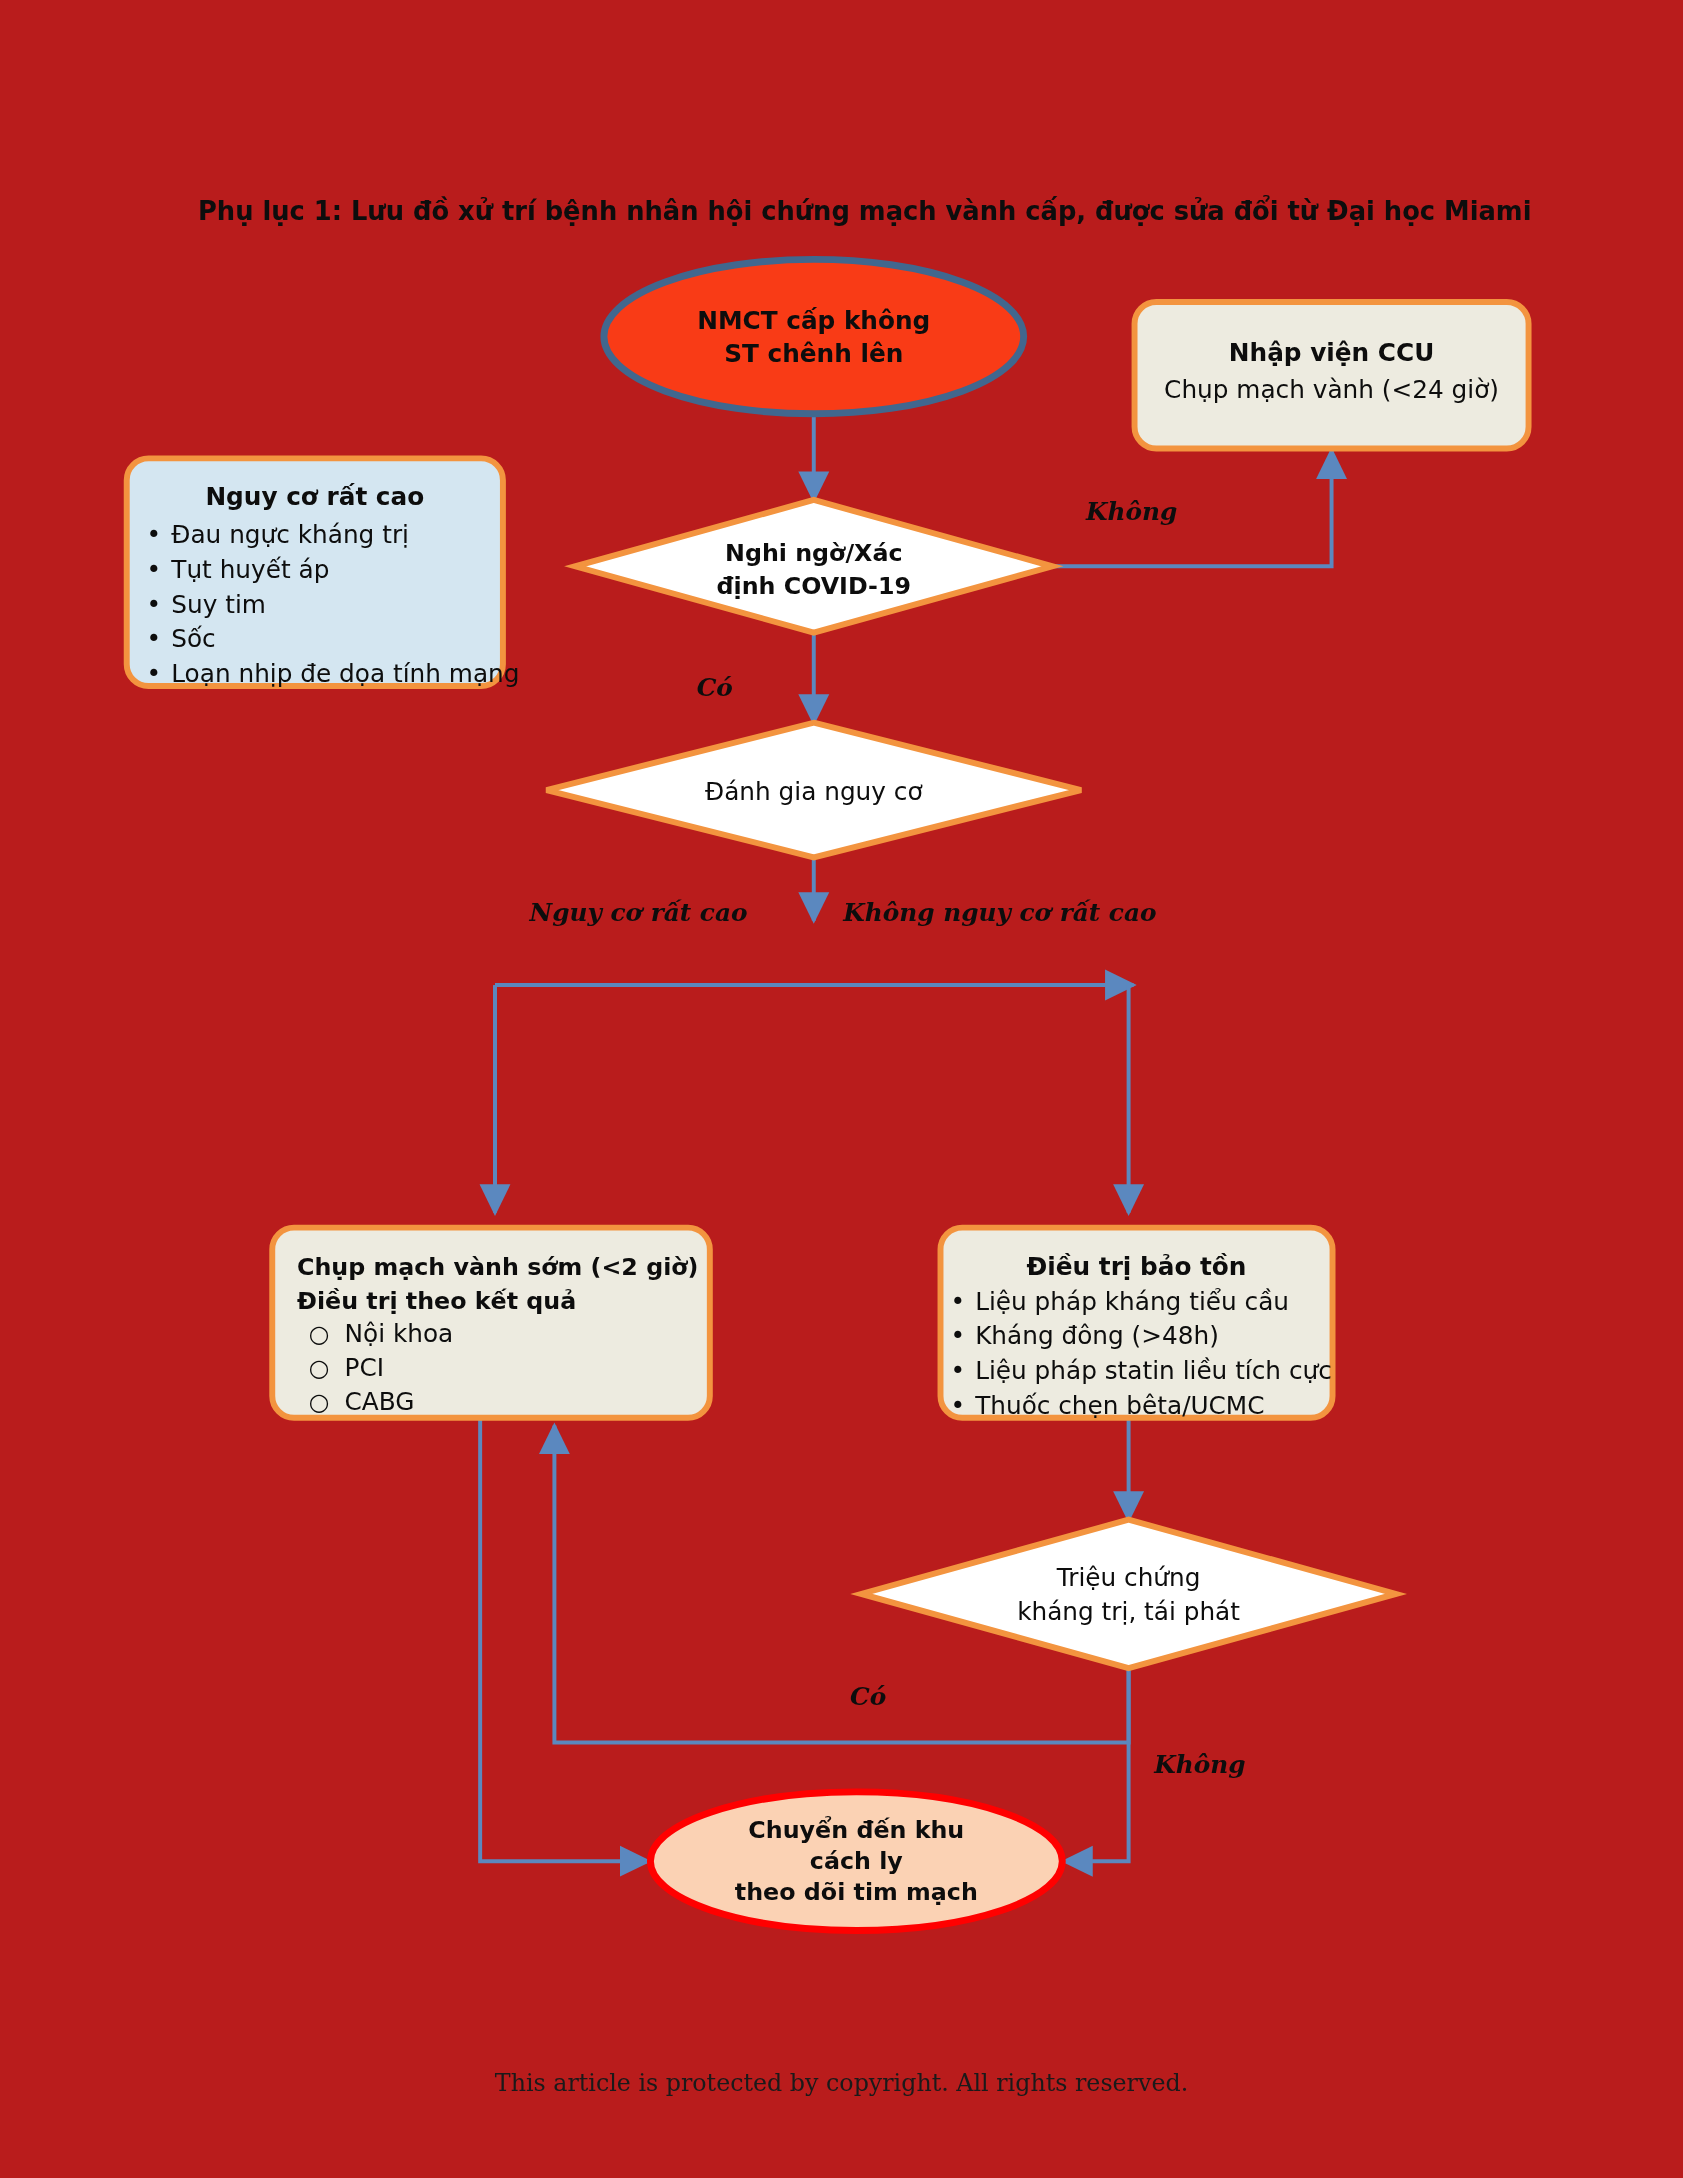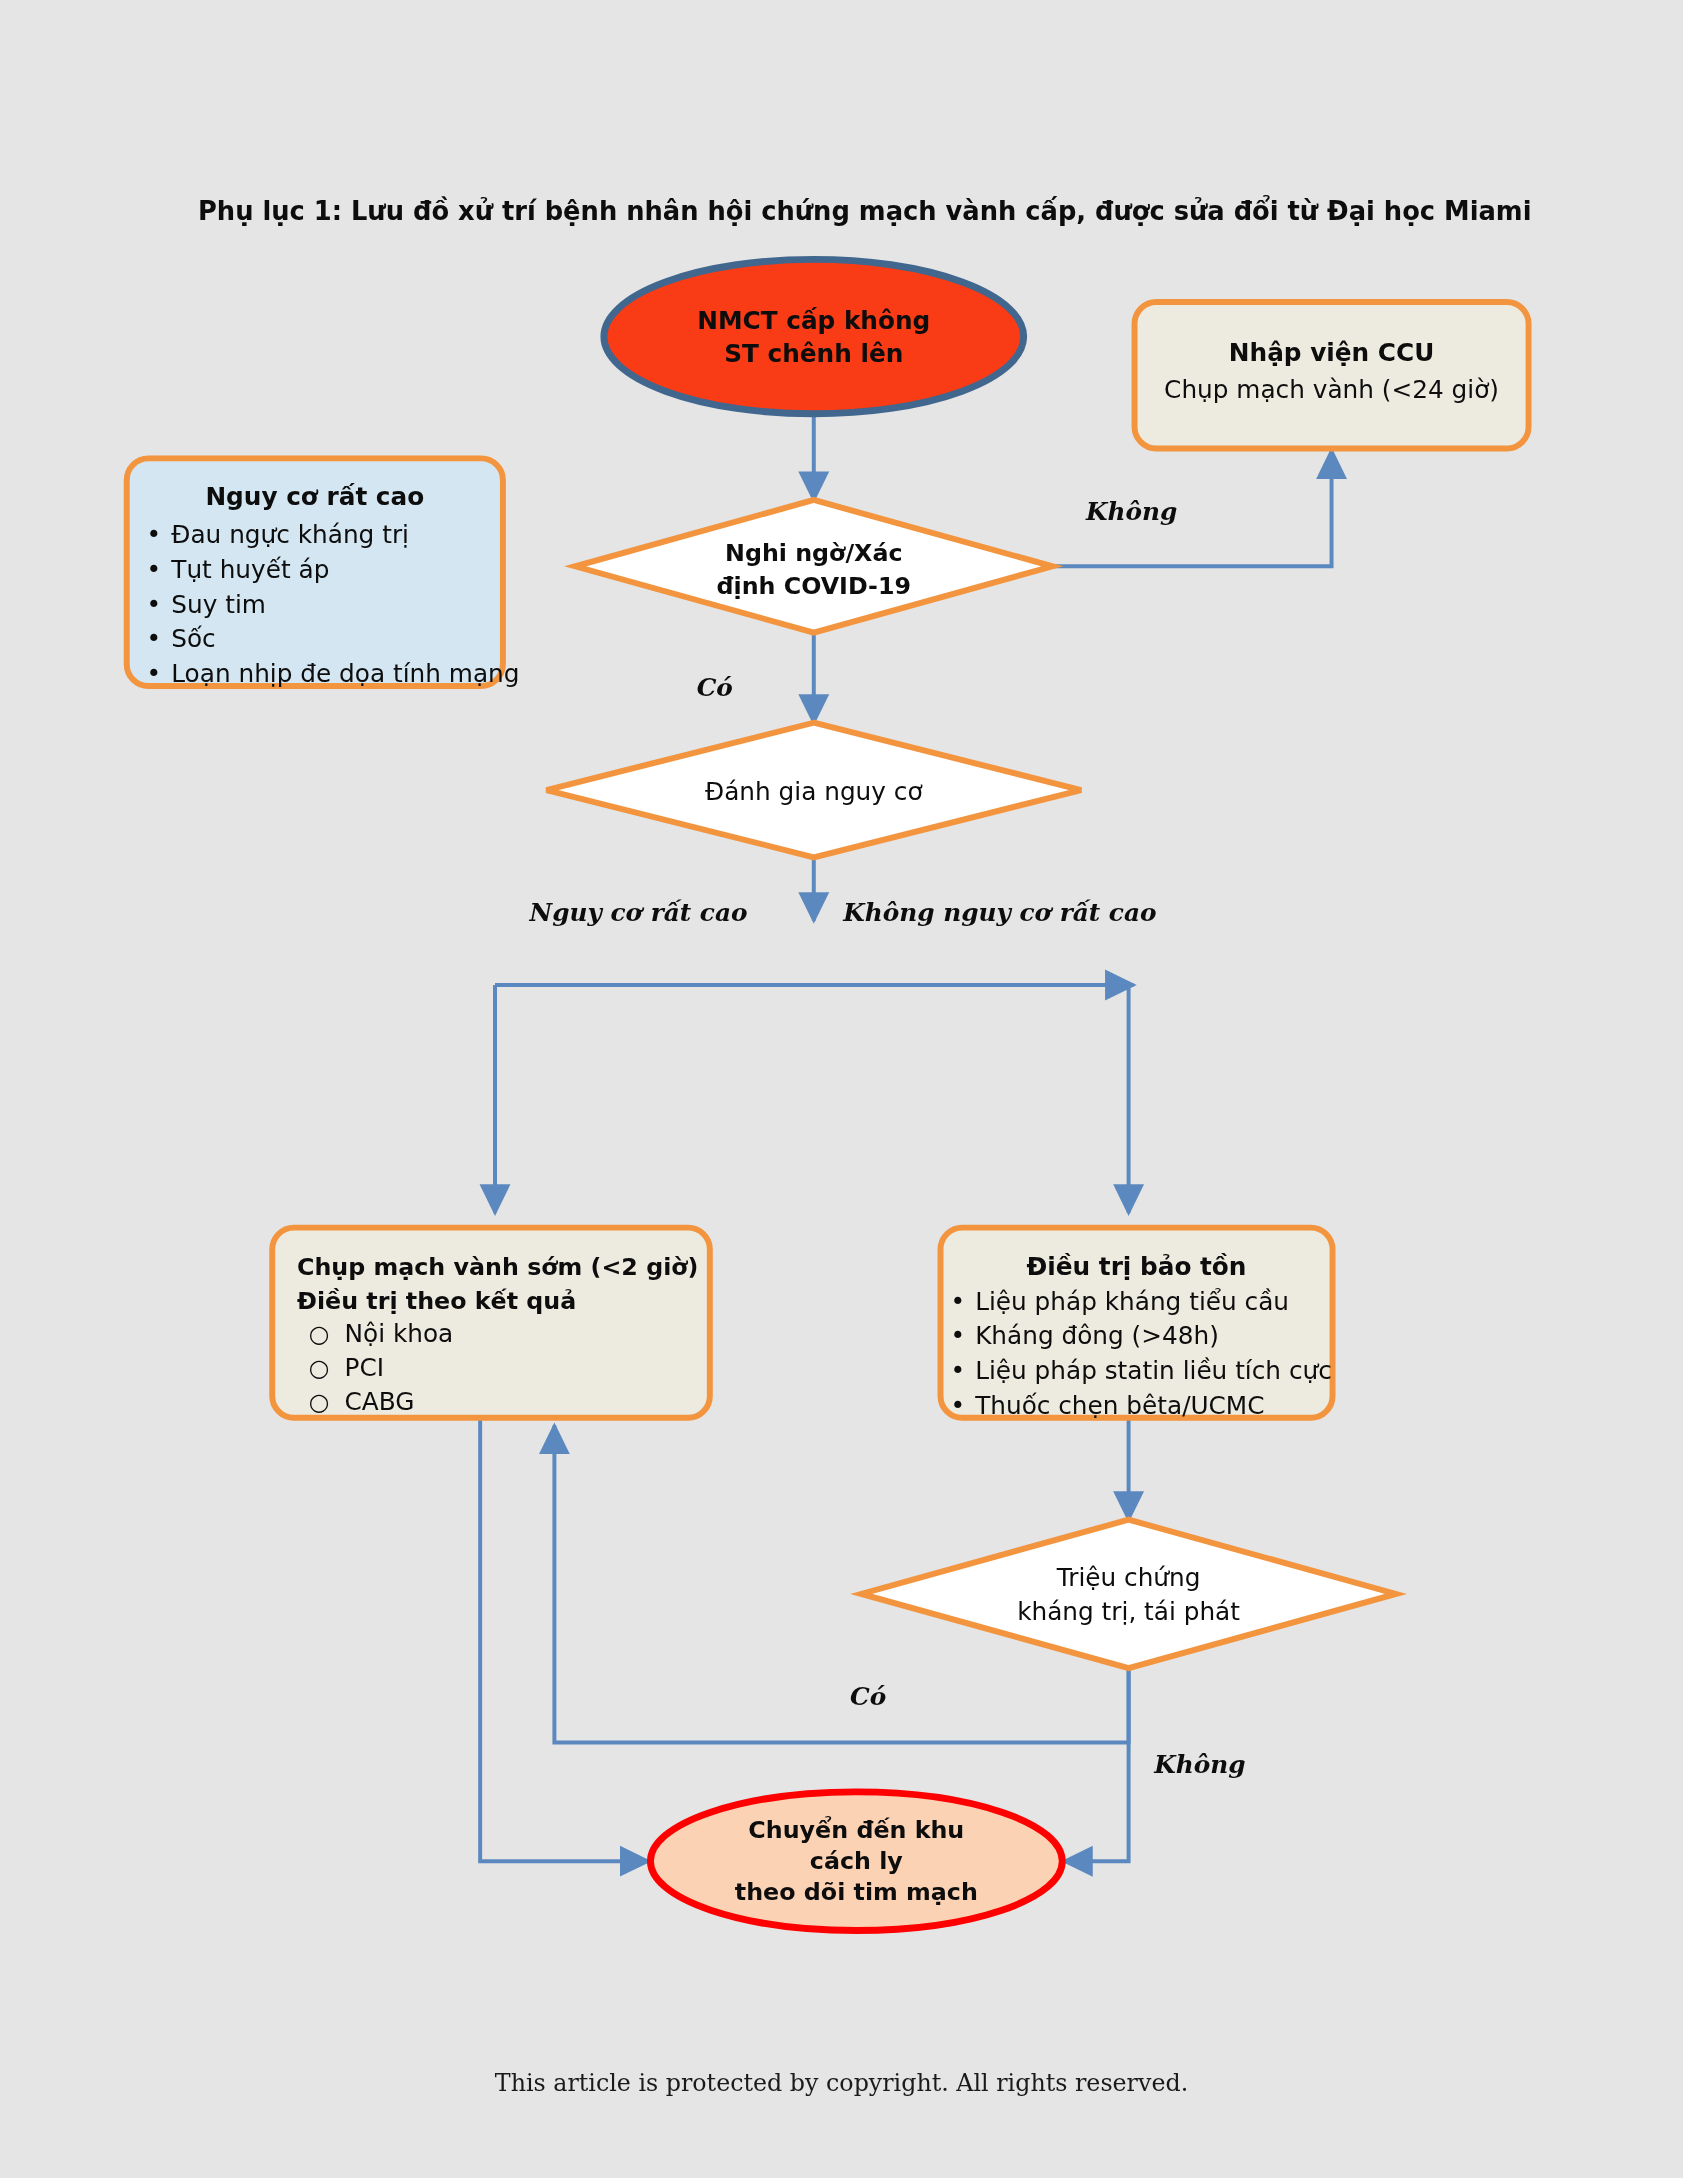--- a/index.html
+++ b/index.html
@@ -1,17 +1,17 @@
 <!DOCTYPE html>
 <html><head>
 <meta charset="utf-8">
 <style>
   html,body{margin:0;padding:0;background:#ffffff;}
   body{width:1683px;height:2178px;font-family:"DejaVu Sans",sans-serif;}
-  #page{position:relative;width:1683px;height:2178px;background:#e5e5e5;overflow:hidden;}
+  #page{position:relative;width:1683px;height:2178px;background:#b91c1c;overflow:hidden;}
   #flow{position:absolute;left:0;top:0;width:1683px;height:2178px;}
   .ttl{font-family:"DejaVu Sans",sans-serif;font-weight:bold;font-size:26px;fill:#0d0d0d;}
   .nodeB{font-family:"DejaVu Sans",sans-serif;font-weight:bold;font-size:25px;fill:#0d0d0d;}
   .nodeN{font-family:"DejaVu Sans",sans-serif;font-weight:normal;font-size:25px;fill:#0d0d0d;}
   .nodeS{font-family:"DejaVu Sans",sans-serif;font-weight:normal;font-size:24px;fill:#0d0d0d;}
   .nodeSB{font-family:"DejaVu Sans",sans-serif;font-weight:bold;font-size:24px;fill:#0d0d0d;}
   .edgeL{font-family:"DejaVu Serif",serif;font-style:italic;font-weight:bold;font-size:25px;fill:#0d0d0d;}
   .foot{font-family:"DejaVu Serif",serif;font-size:24px;fill:#1a1a1a;}
   .lnk{stroke:#5b88bf;stroke-width:4;fill:none;}
   .bullet{font-family:"DejaVu Sans",sans-serif;font-size:25px;fill:#0d0d0d;}

